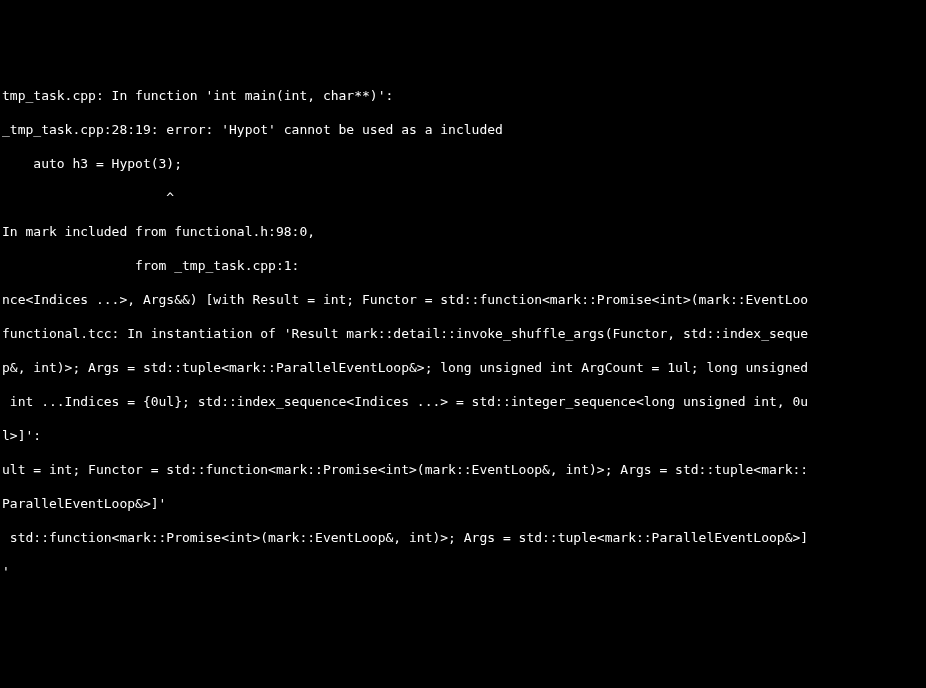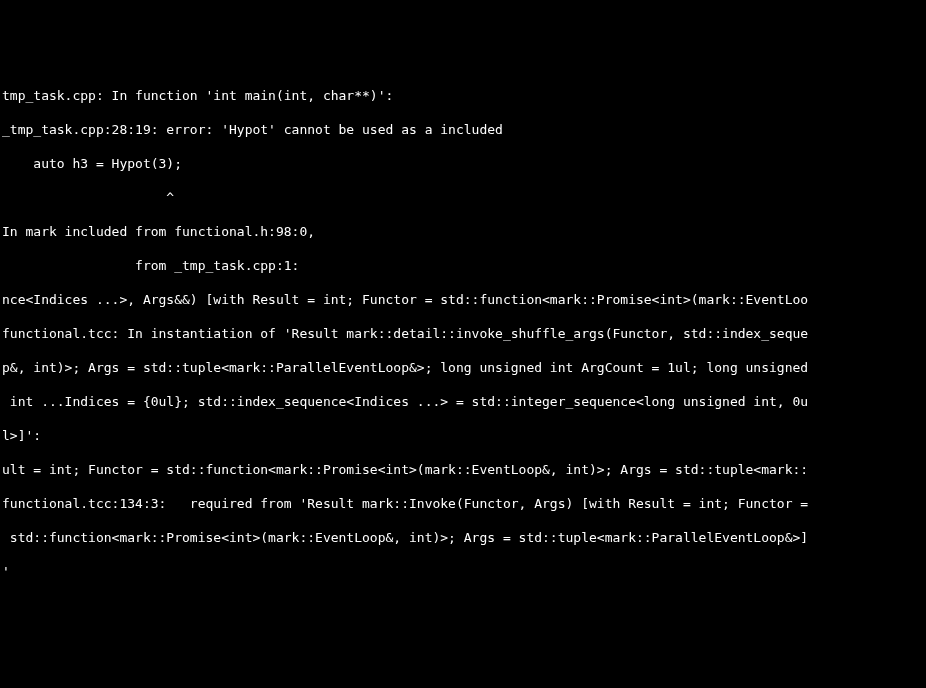--- a/index.html
+++ b/index.html
@@ -32,21 +32,21 @@
 <div class="line">    auto h3 = Hypot(3);</div>
 <div class="line">                     ^</div>
 <div class="line">In mark included from functional.h:98:0,</div>
 <div class="line">                 from _tmp_task.cpp:1:</div>
 <div class="line">nce&lt;Indices ...&gt;, Args&amp;&amp;) [with Result = int; Functor = std::function&lt;mark::Promise&lt;int&gt;(mark::EventLoo</div>
 <div class="line">functional.tcc: In instantiation of 'Result mark::detail::invoke_shuffle_args(Functor, std::index_seque</div>
 <div class="line">p&amp;, int)&gt;; Args = std::tuple&lt;mark::ParallelEventLoop&amp;&gt;; long unsigned int ArgCount = 1ul; long unsigned</div>
 <div class="line"> int ...Indices = {0ul}; std::index_sequence&lt;Indices ...&gt; = std::integer_sequence&lt;long unsigned int, 0u</div>
 <div class="line">l&gt;]':</div>
 <div class="line">ult = int; Functor = std::function&lt;mark::Promise&lt;int&gt;(mark::EventLoop&amp;, int)&gt;; Args = std::tuple&lt;mark::</div>
-<div class="line">functional.tcc:134:3:   required from 'Result mark::Invoke(Functor, Args) [with Result = int; Functor =</div>
+<div class="line">ParallelEventLoop&amp;&gt;]'</div>
 <div class="line"> std::function&lt;mark::Promise&lt;int&gt;(mark::EventLoop&amp;, int)&gt;; Args = std::tuple&lt;mark::ParallelEventLoop&amp;&gt;]</div>
 <div class="line">'</div>
 
 
 
 
 
 
 
 

